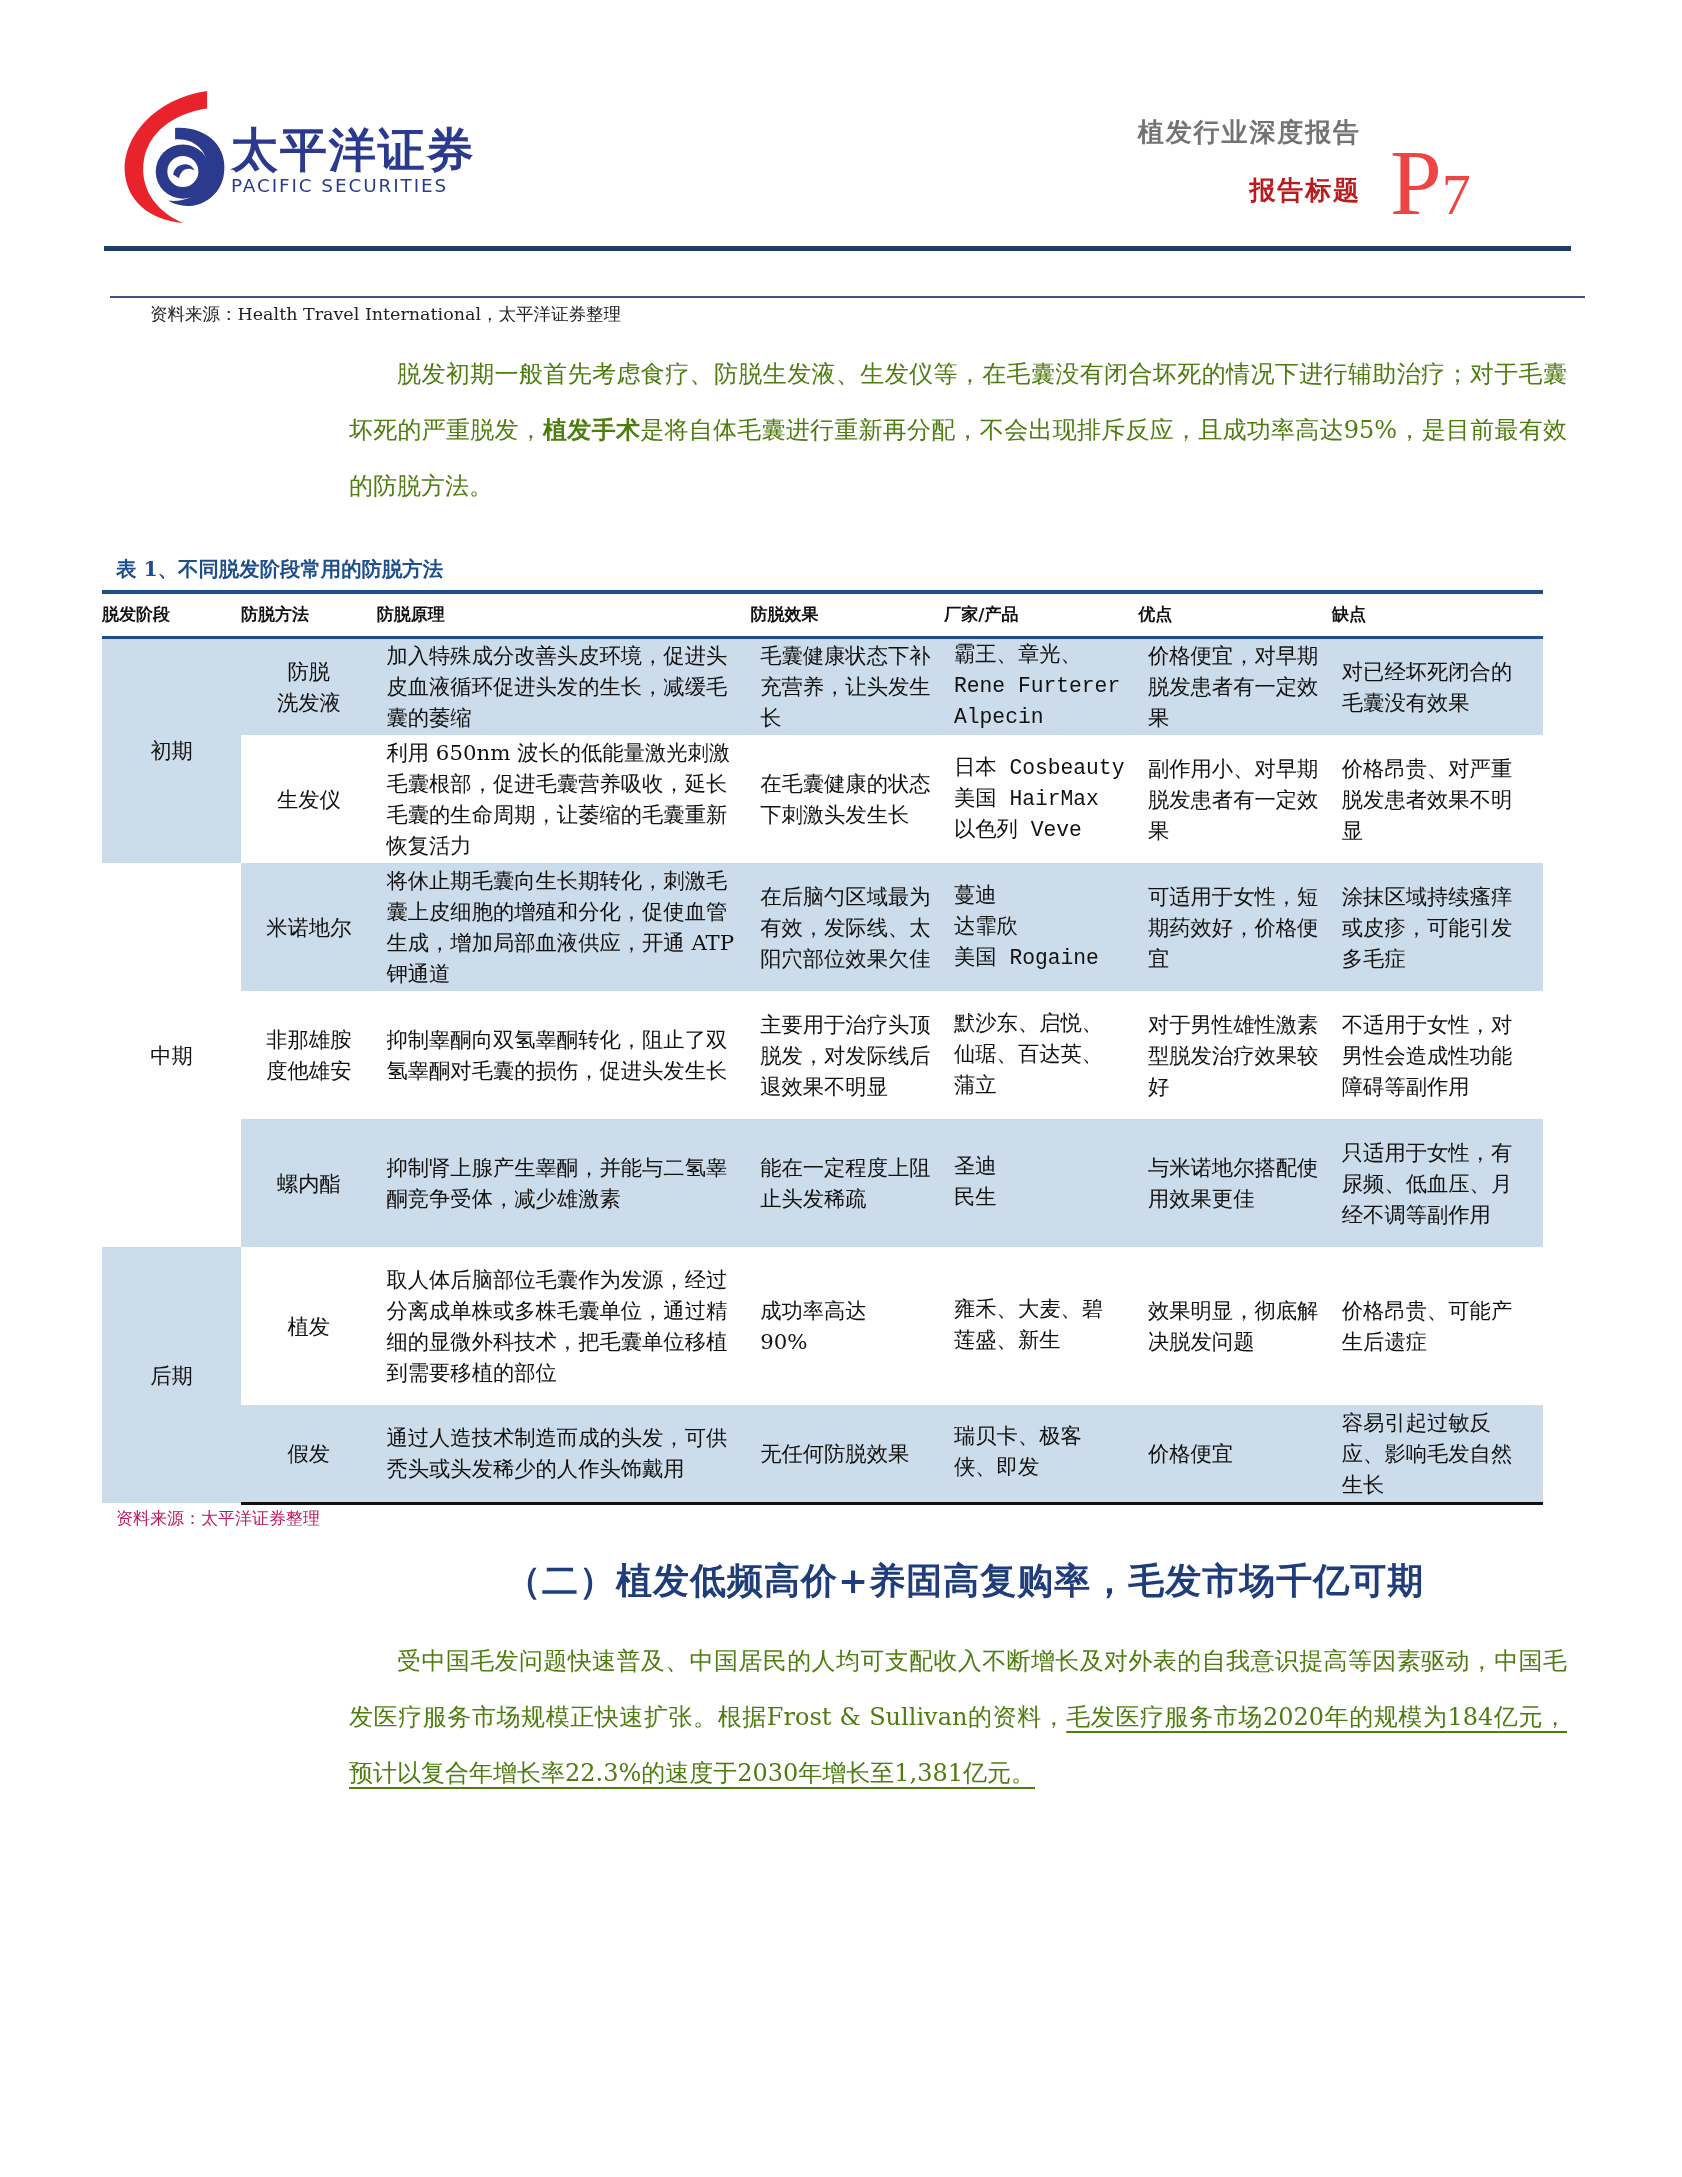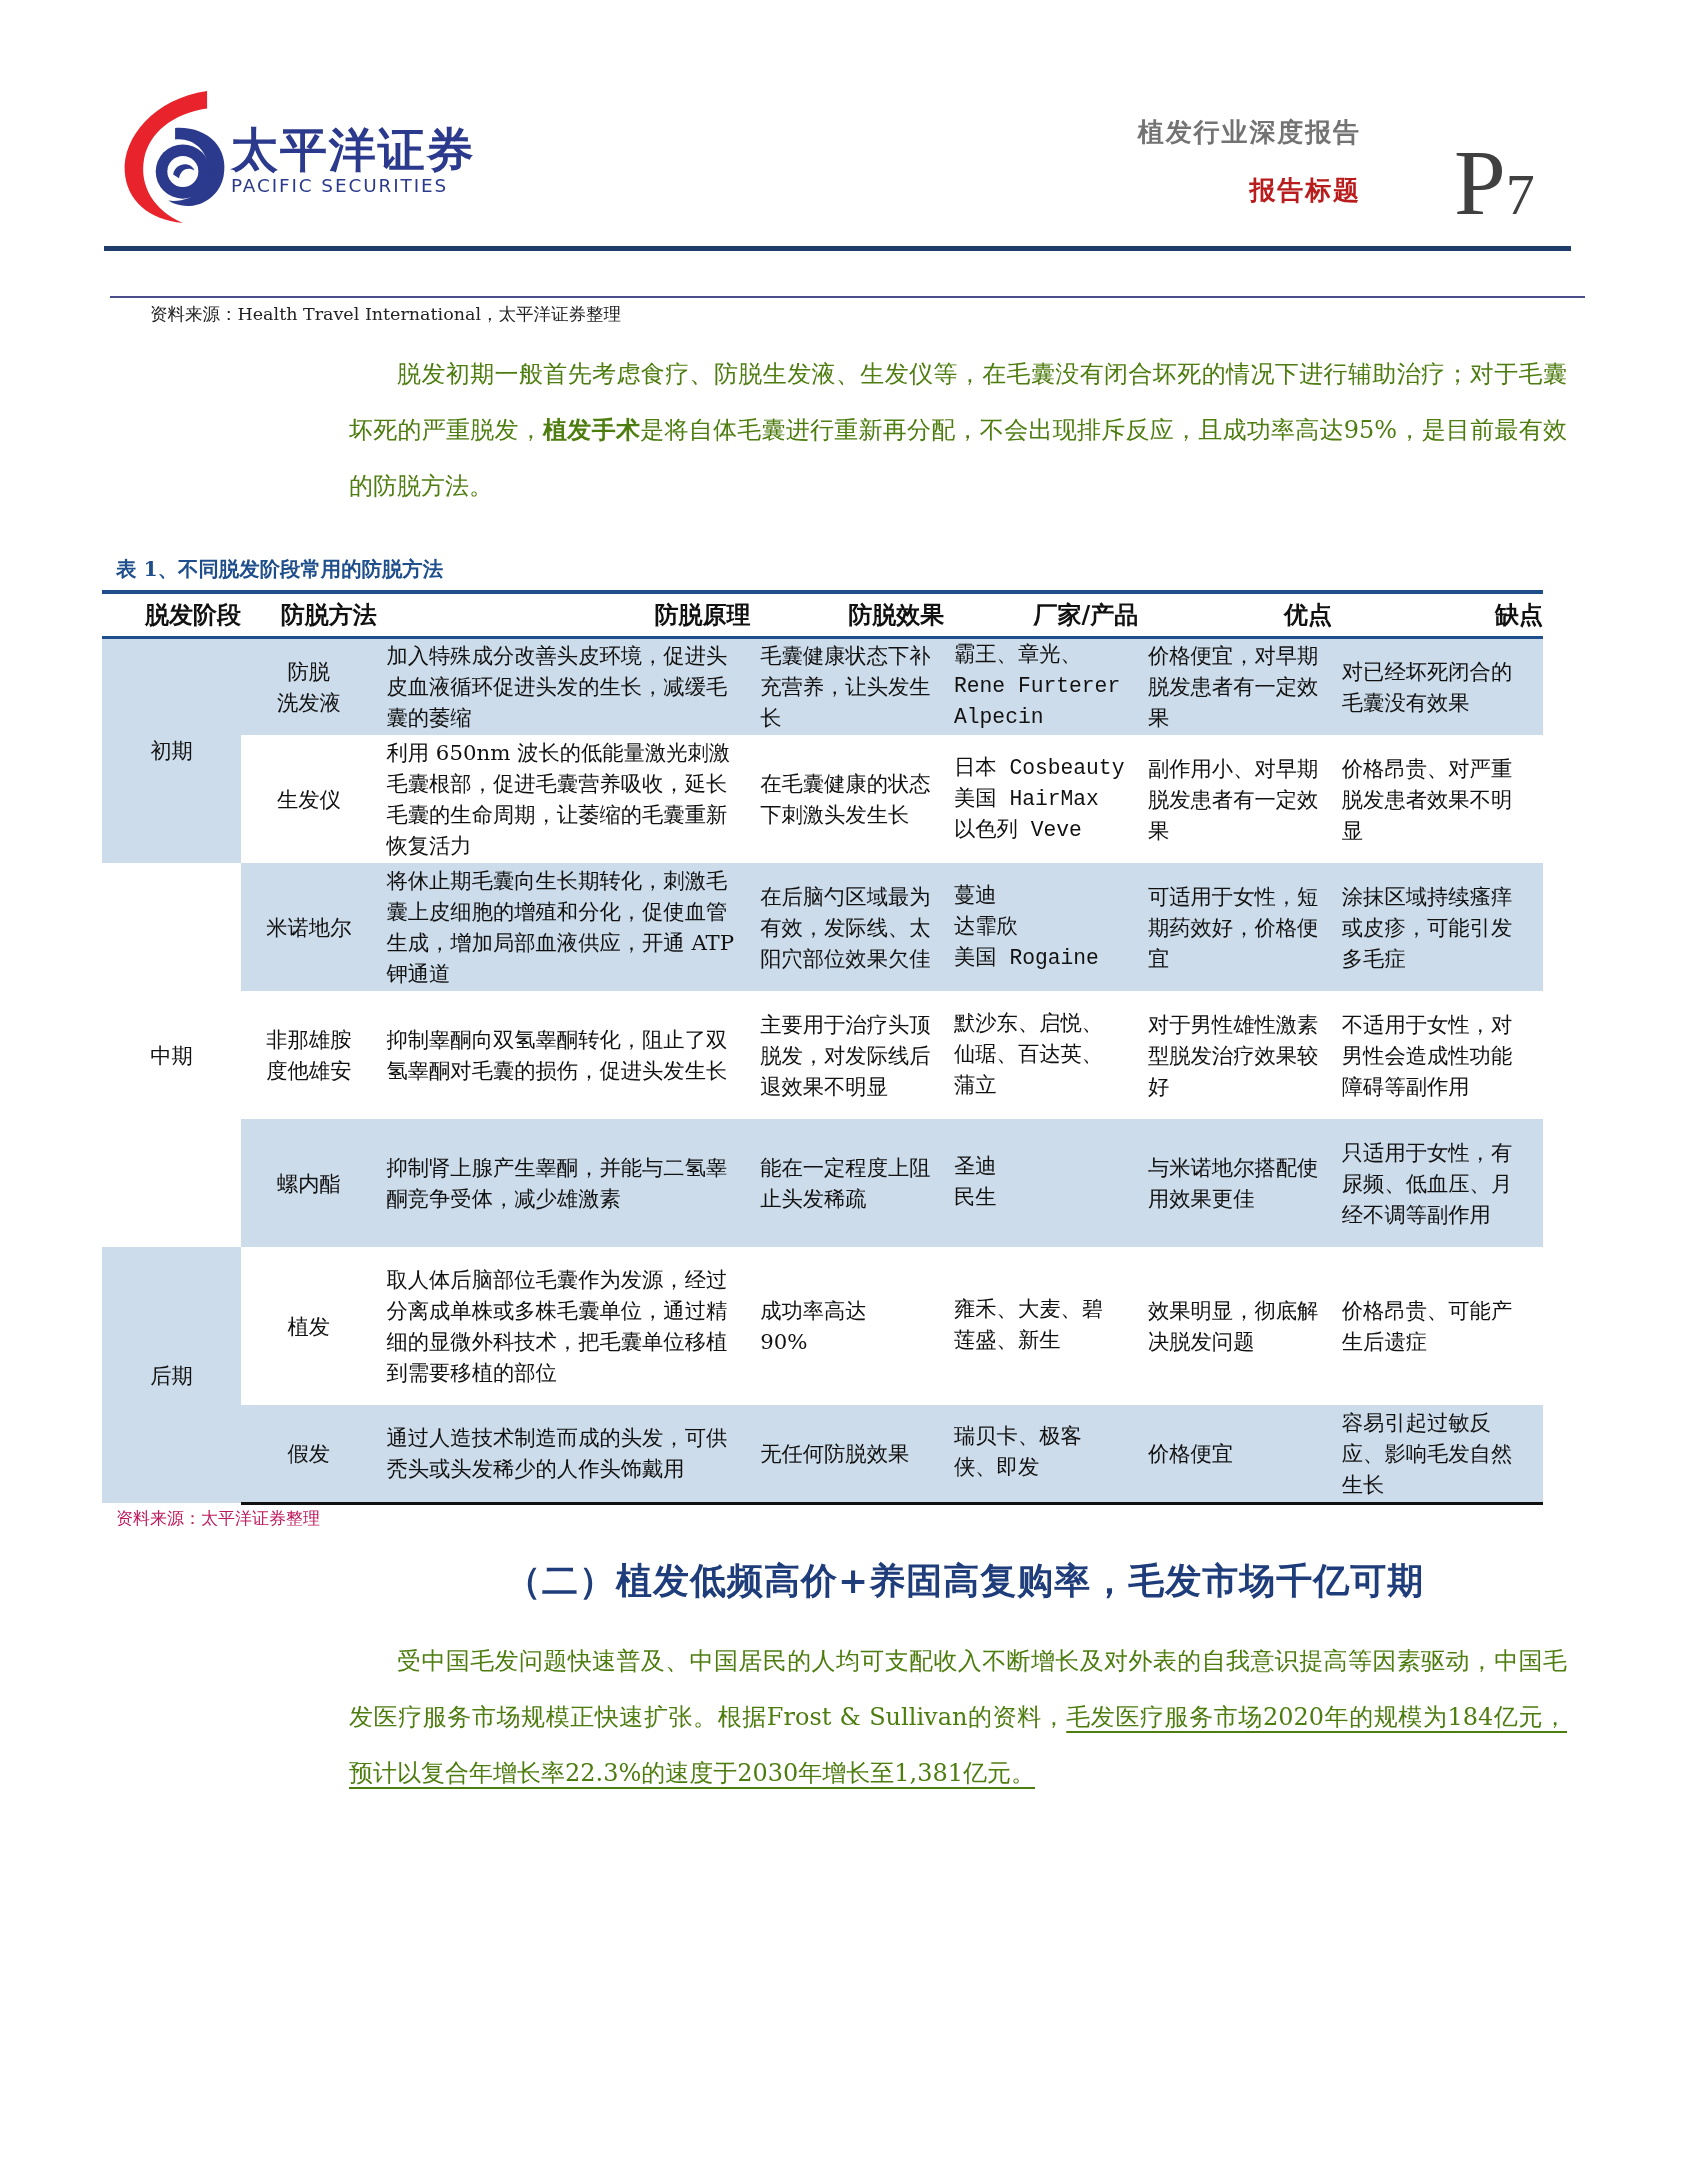--- a/index.html
+++ b/index.html
@@ -6,38 +6,38 @@
     html, body { width: 1683px; height: 2178px; background: #ffffff; }
     body { position: relative; font-family: "DejaVu Serif", "Liberation Serif", serif; color: #111; overflow: hidden; }
 
     
     .logo { position: absolute; left: 115px; top: 89px; width: 126px; height: 136px; }
     .logo-text { position: absolute; left: 231px; top: 128px; }
     .logo-cn { font-family: "DejaVu Sans", "Liberation Sans", sans-serif; font-weight: bold; font-size: 47px; color: #2b3a8c; letter-spacing: 1.9px; line-height: 43px; }
     .logo-en { font-family: "DejaVu Sans", "Liberation Sans", sans-serif; font-size: 18.4px; color: #2b3a8c; letter-spacing: 1.9px; margin-top: 3.9px; }
     .report-type { position: absolute; right: 322px; top: 115px; font-size: 26px; font-weight: bold; color: #737373; letter-spacing: 1.9px; }
     .report-title { position: absolute; right: 322px; top: 173px; font-size: 26px; font-weight: bold; color: #b91c1c; letter-spacing: 1.9px; }
-    .page-num { position: absolute; left: 1454px; top: 136px; font-family: "Liberation Serif", serif; color: #404040; line-height: 1; }
+    .page-num { position: absolute; left: 1390px; top: 136px; font-family: "Liberation Serif", serif; color: #ef4444; line-height: 1; }
     .page-num .p { font-size: 93px; }
     .page-num .n { font-size: 58px; }
     .header-rule { position: absolute; left: 104px; top: 246px; width: 1467px; height: 4.9px; background: #1f3d6b; }
 
     .src-rule { position: absolute; left: 110px; top: 296px; width: 1475px; height: 1.9px; background: #4a4e8a; }
     .source1 { position: absolute; left: 150px; top: 302px; font-size: 17.5px; color: #222; }
 
     .para { position: absolute; left: 349px; width: 1218px; font-size: 24px; line-height: 56px; color: #4d7c0f; text-align: justify; }
     .para1 { top: 346px; }
     .para p { text-indent: 2em; }
     .bold { font-weight: bold; }
 
     .table-caption { position: absolute; left: 116px; top: 555px; font-size: 20.4px; font-weight: bold; color: #1f4e8c; }
 
     
     .tbl { position: absolute; left: 102px; top: 590px; width: 1441px; border-collapse: collapse; font-size: 21.3px; line-height: 31px; color: #111; }
-    .tbl th { font-weight: bold; height: 45px; font-size: 24px; text-align: right; border-top: 4.9px solid #1f4e8c; border-bottom: 3.9px solid #1f4e8c; background: #fff; }
+    .tbl th { font-weight: bold; height: 45px; font-size: 17px; text-align: left; border-top: 4.9px solid #1f4e8c; border-bottom: 3.9px solid #1f4e8c; background: #fff; }
     .tbl td { vertical-align: middle; padding: 1.9px 9.7px; }
     .tbl td.stage { text-align: center; background: #cddcea; width: 139px; }
     .tbl td.method { text-align: center; width: 136px; margin-top: 21px; }
     .tbl td.principle { width: 374px; }
     .tbl td.effect { width: 194px; }
     .tbl td.maker { width: 194px; font-family: Liberation Mono, monospace; }
     .tbl td.pro { width: 194px; }
     .tbl td.con { width: 211px; }
     .tbl tr.shade td:not(.stage) { background: #cddcea; }
     .tbl tr.last td { border-bottom: 3.9px solid #111; }

